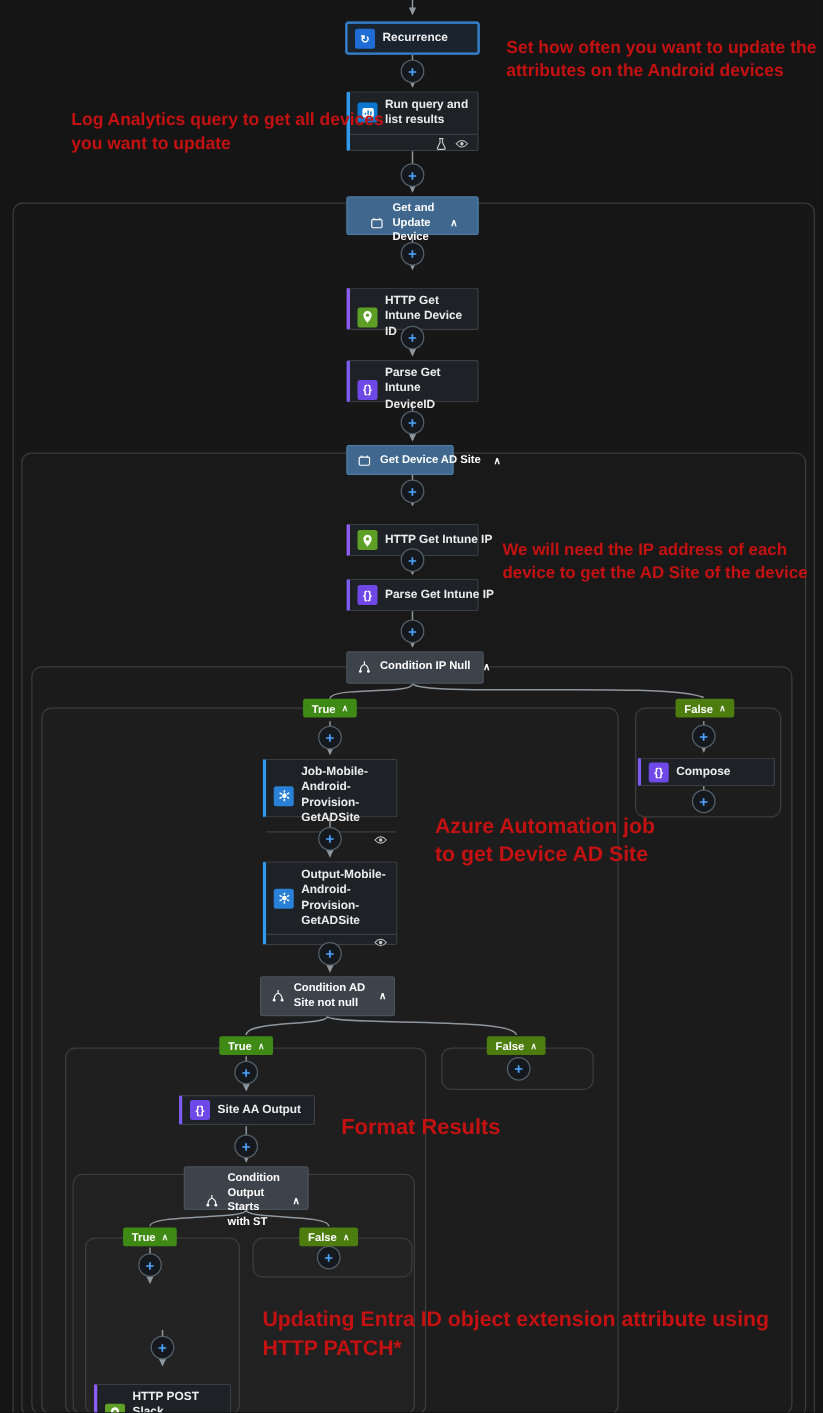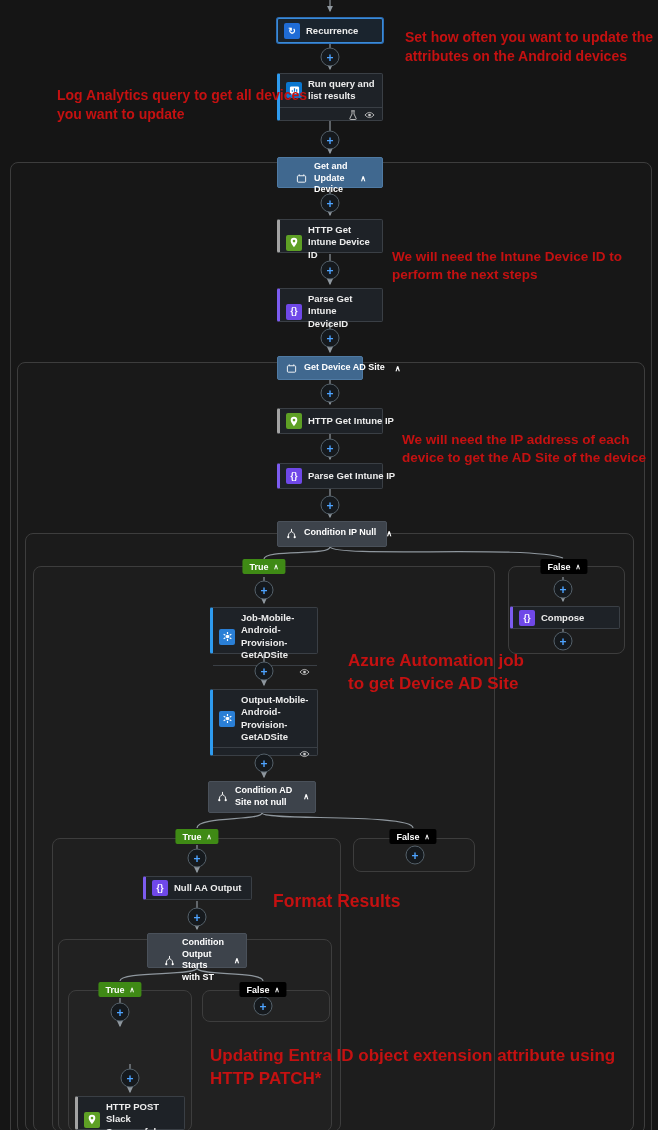--- a/index.html
+++ b/index.html
@@ -6,38 +6,38 @@
   html,body{margin:0;padding:0;background:#101010;}
   .canvas{position:relative;width:658px;height:1130px;overflow:hidden;background:#151515;
           font-family:"Liberation Sans",sans-serif;}
   .scope{position:absolute;border:1px solid #3d3d3d;border-radius:8px;
          background:rgba(255,255,255,0.011);box-sizing:border-box;}
   .edges{position:absolute;left:0;top:0;z-index:2;pointer-events:none;}
   .node{position:absolute;display:flex;flex-direction:column;background:#1e2227;
         border:1px solid #3a3f45;border-radius:2px;box-sizing:border-box;z-index:3;}
   .node.sel{border:1px solid #3a8bd8;box-shadow:0 0 0 1px #2d6eb5;background:#1a242e;}
   .acc-blue{border-left:3px solid #2e9bef;}
-  .acc-green{border-left:3px solid #a3a3a3;}
+  .acc-green{border-left:3px solid #8b5cf6;margin-top:11px;}
   .acc-purple{border-left:3px solid #7c5cf0;}
   .row{display:flex;align-items:center;gap:6px;padding:4px 6px;}
   .ic{width:16px;height:16px;min-width:16px;border-radius:2px;display:flex;align-items:center;
       justify-content:center;color:#fff;font-weight:bold;font-size:9px;line-height:1;}
   .ic.flat{background:transparent;min-width:14px;width:14px;}
   .lbl{color:#ededed;font-size:9.5px;font-weight:bold;line-height:1.3;}
   .nw{white-space:nowrap;}
   .hdr{background:#40688f;border-color:#4f7aa3;}
   .cond{background:#3d434b;border-color:#4a515a;}
   .hdr .lbl,.cond .lbl{color:#fff;font-size:9px;}
   .chev{margin-left:auto;color:#fff;font-size:8px;font-weight:bold;padding-left:4px;}
   .foot{display:flex;justify-content:flex-end;align-items:center;gap:7px;
         border-top:1px solid #3a3f45;padding:2px 7px 3px 7px;margin-top:auto;}
   .badge{position:absolute;transform:translateX(-50%);display:flex;align-items:center;gap:5px;
          padding:2.5px 7px;border-radius:2px;color:#fff;font-size:9px;font-weight:bold;z-index:5;text-align:right;}
   .b-true{background:#3f8a15;}
-  .b-false{background:#000000;}
+  .b-false{background:#4d7c0f;}
   .badge .bchev{font-size:7px;font-weight:bold;color:rgba(255,255,255,.95);}
   .plus{position:absolute;transform:translate(-50%,-50%);width:17px;height:17px;border-radius:50%;
         background:#15191d;border:1px solid #546069;color:#4da3ff;display:flex;align-items:center;
         justify-content:center;font-size:12px;font-weight:bold;z-index:4;line-height:1;}
   .note{position:absolute;color:#c41111;font-weight:bold;line-height:1.34;z-index:6;}
 </style>
 </head>
 <body>
 
 <div class="canvas">
@@ -333,21 +333,21 @@
   <div class="badge b-false" style="left:413px;top:829px">
     <span>False</span>
     <span class="bchev">∧</span>
   </div>
 
   <div class="node acc-purple" style="left:143px;top:876px;width:109px;height:24px">
     <div class="row" style="padding:3px 6px">
       <span class="ic" style="background:#6f48e8">
           <span>{}</span>
         </span>
-      <span class="lbl nw">Null AA Output</span>
+      <span class="lbl nw">Site AA Output</span>
     </div>
   </div>
 
   <div class="node cond" style="left:147px;top:933px;width:100px;height:35px">
     <div class="row" style="padding:3px 14px">
       <span class="ic flat">
         <svg width="11" height="11" viewBox="0 0 12 12">
             <path d="M6 1 V4 M6 4 C3.2 5 2.5 6.8 2.5 9.5 M6 4 C8.8 5 9.5 6.8 9.5 9.5" stroke="#fff" stroke-width="1" fill="none"></path>
             <circle cx="2.5" cy="10" r="1.2" fill="#fff"></circle>
             <circle cx="9.5" cy="10" r="1.2" fill="#fff"></circle>
@@ -375,19 +375,18 @@
             <path d="M5 0.8 A3.3 3.3 0 0 1 8.3 4.1 C8.3 6.4 5 10.2 5 10.2 C5 10.2 1.7 6.4 1.7 4.1 A3.3 3.3 0 0 1 5 0.8 Z" fill="#fff"></path>
             <circle cx="5" cy="4.1" r="1.3" fill="#5ea025"></circle>
           </svg>
       </span>
       <span class="lbl">HTTP POST Slack Successful</span>
     </div>
   </div>
 
   <div class="note" style="left:405px;top:28px;width:256px;font-size:14px">Set how often you want to update the attributes on the Android devices</div>
   <div class="note" style="left:57px;top:86px;width:250px;font-size:14px">Log Analytics query to get all devices you want to update</div>
-  <div class="note" style="left:392px;top:248px;width:240px;font-size:13.5px">We will need the Intune Device ID to perform the next steps</div>
   <div class="note" style="left:402px;top:431px;width:266px;font-size:13.5px">We will need the IP address of each device to get the AD Site of the device</div>
   <div class="note" style="left:348px;top:650px;width:190px;font-size:17px">Azure Automation job to get Device AD Site</div>
   <div class="note" style="left:273px;top:890px;width:170px;font-size:17.5px">Format Results</div>
   <div class="note" style="left:210px;top:1045px;width:448px;font-size:17px">Updating Entra ID object extension attribute using HTTP PATCH*</div>
 
 </div>
 
 </body></html>

